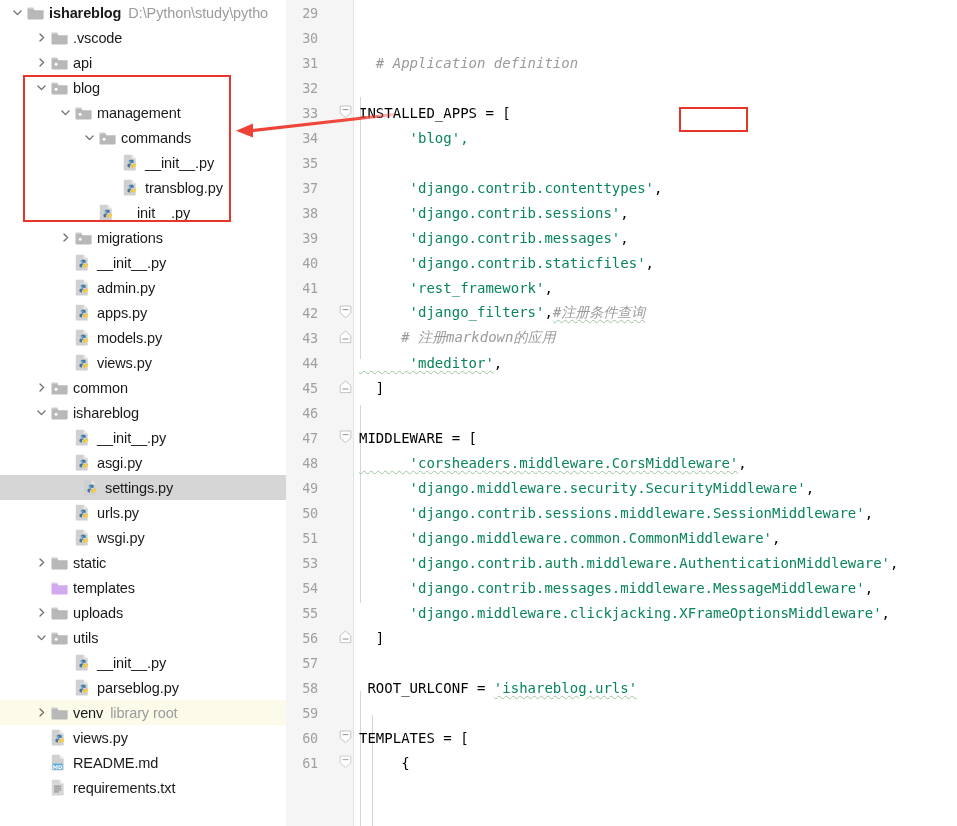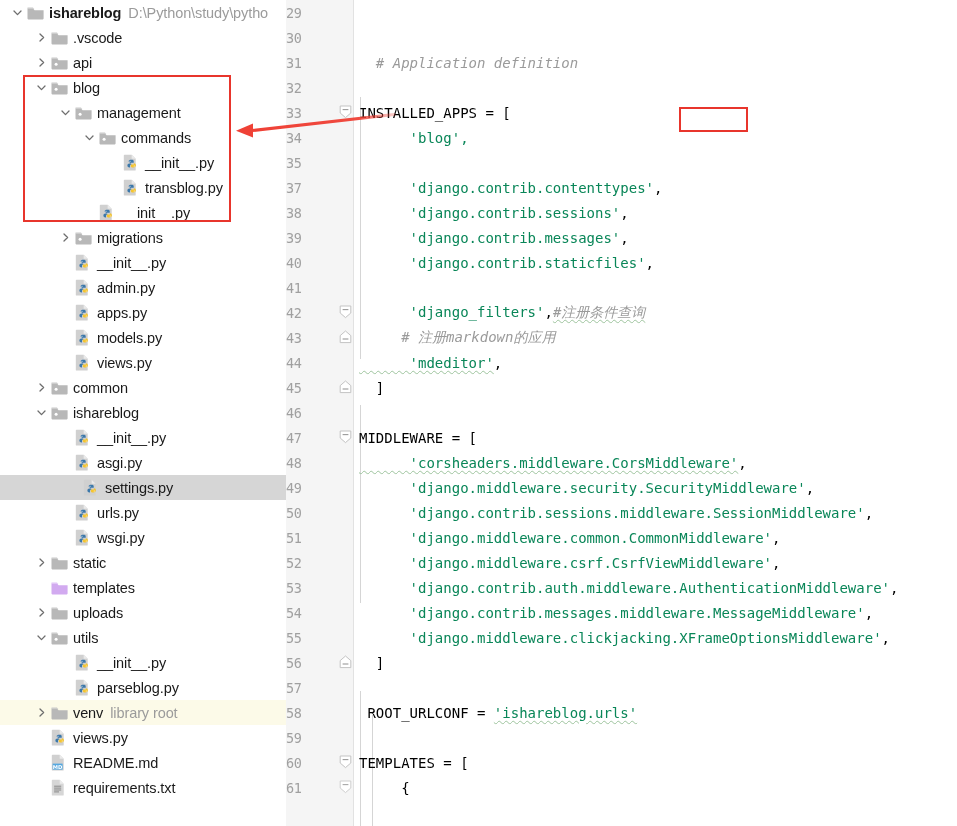--- a/index.html
+++ b/index.html
@@ -91,21 +91,21 @@
     position: relative;
     height: 25px;
     display: flex;
     align-items: center;
     font-family: "DejaVu Sans Mono", monospace;
     font-size: 14px;
   }
   .lno {
     width: 52px;
     flex: 0 0 52px;
-    text-align: left;
+    text-align: center;
     padding-right: 4px;
     color: #a0a0a0;
     font-family: "DejaVu Sans Mono", monospace;
     font-size: 13.5px;
     letter-spacing: -0.3px;
   }
   .fold {
     width: 15px;
     flex: 0 0 15px;
     height: 25px;
@@ -750,20 +750,21 @@
           <span class="code-text"><span class="t-str">      'django.contrib.messages'</span><span class="t-punc">,</span></span>
         </div>
         <div class="code-line">
           <span class="lno">40</span>
           <span class="fold"></span>
           <span class="code-text"><span class="t-str">      'django.contrib.staticfiles'</span><span class="t-punc">,</span></span>
         </div>
         <div class="code-line">
           <span class="lno">41</span>
           <span class="fold"></span>
+          <span class="code-text"><span class="t-str">      'rest_framework'</span><span class="t-punc">,</span></span>
         </div>
         <div class="code-line">
           <span class="lno">42</span>
           <span class="fold">
             <svg class="foldmark" width="13" height="14" viewBox="0 0 13 14">
               <path d="M1.2 1 H11.8 V8 L6.5 12.6 L1.2 8 Z" fill="#ffffff" stroke="#c3c3c3" stroke-width="1"></path>
               <path d="M3.6 4.6 H9.4" stroke="#9a9a9a" stroke-width="1.1"></path>
             </svg>
           </span>
           <span class="code-text"><span class="t-str">      'django_filters'</span><span class="t-punc">,</span><span class="t-cn squiggle">#注册条件查询</span></span>
@@ -820,25 +821,20 @@
         </div>
         <div class="code-line">
           <span class="lno">50</span>
           <span class="fold"></span>
           <span class="code-text"><span class="t-str">      'django.contrib.sessions.middleware.SessionMiddleware'</span><span class="t-punc">,</span></span>
         </div>
         <div class="code-line">
           <span class="lno">51</span>
           <span class="fold"></span>
           <span class="code-text"><span class="t-str">      'django.middleware.common.CommonMiddleware'</span><span class="t-punc">,</span></span>
-        </div>
-        <div class="code-line">
-          <span class="lno">52</span>
-          <span class="fold"></span>
-          <span class="code-text"><span class="t-str">      'django.middleware.csrf.CsrfViewMiddleware'</span><span class="t-punc">,</span></span>
         </div>
         <div class="code-line">
           <span class="lno">53</span>
           <span class="fold"></span>
           <span class="code-text"><span class="t-str">      'django.contrib.auth.middleware.AuthenticationMiddleware'</span><span class="t-punc">,</span></span>
         </div>
         <div class="code-line">
           <span class="lno">54</span>
           <span class="fold"></span>
           <span class="code-text"><span class="t-str">      'django.contrib.messages.middleware.MessageMiddleware'</span><span class="t-punc">,</span></span>

